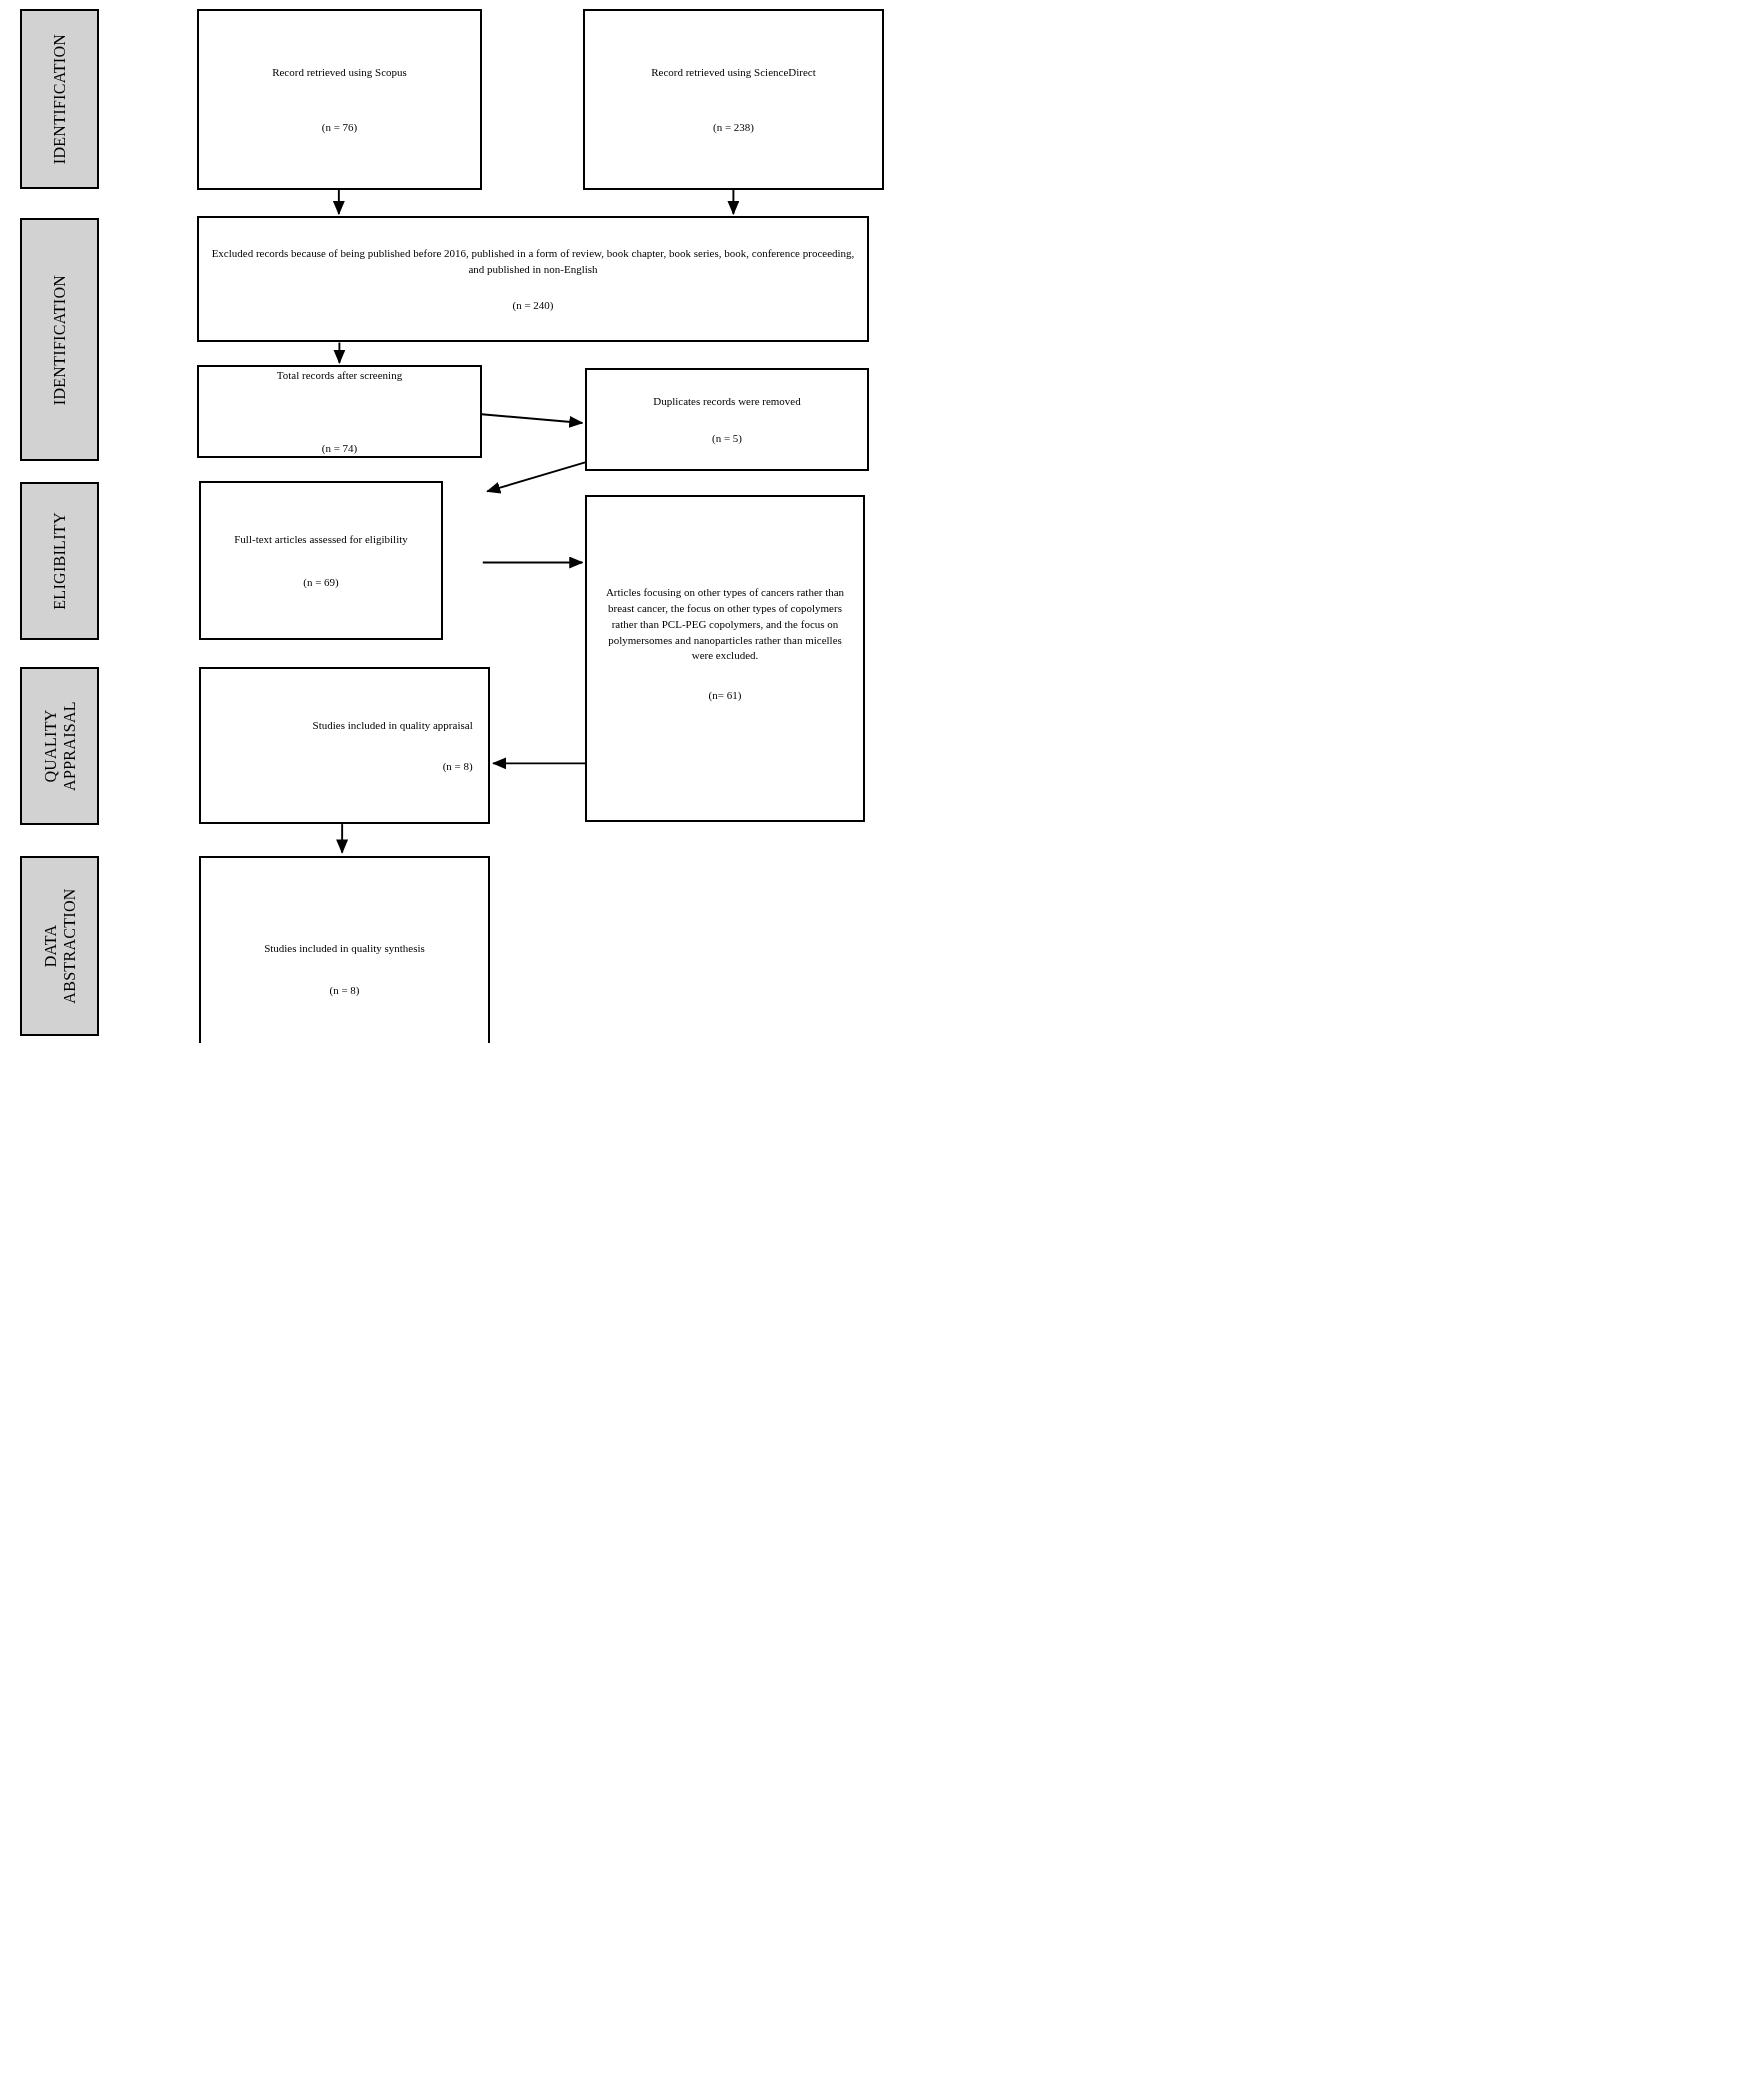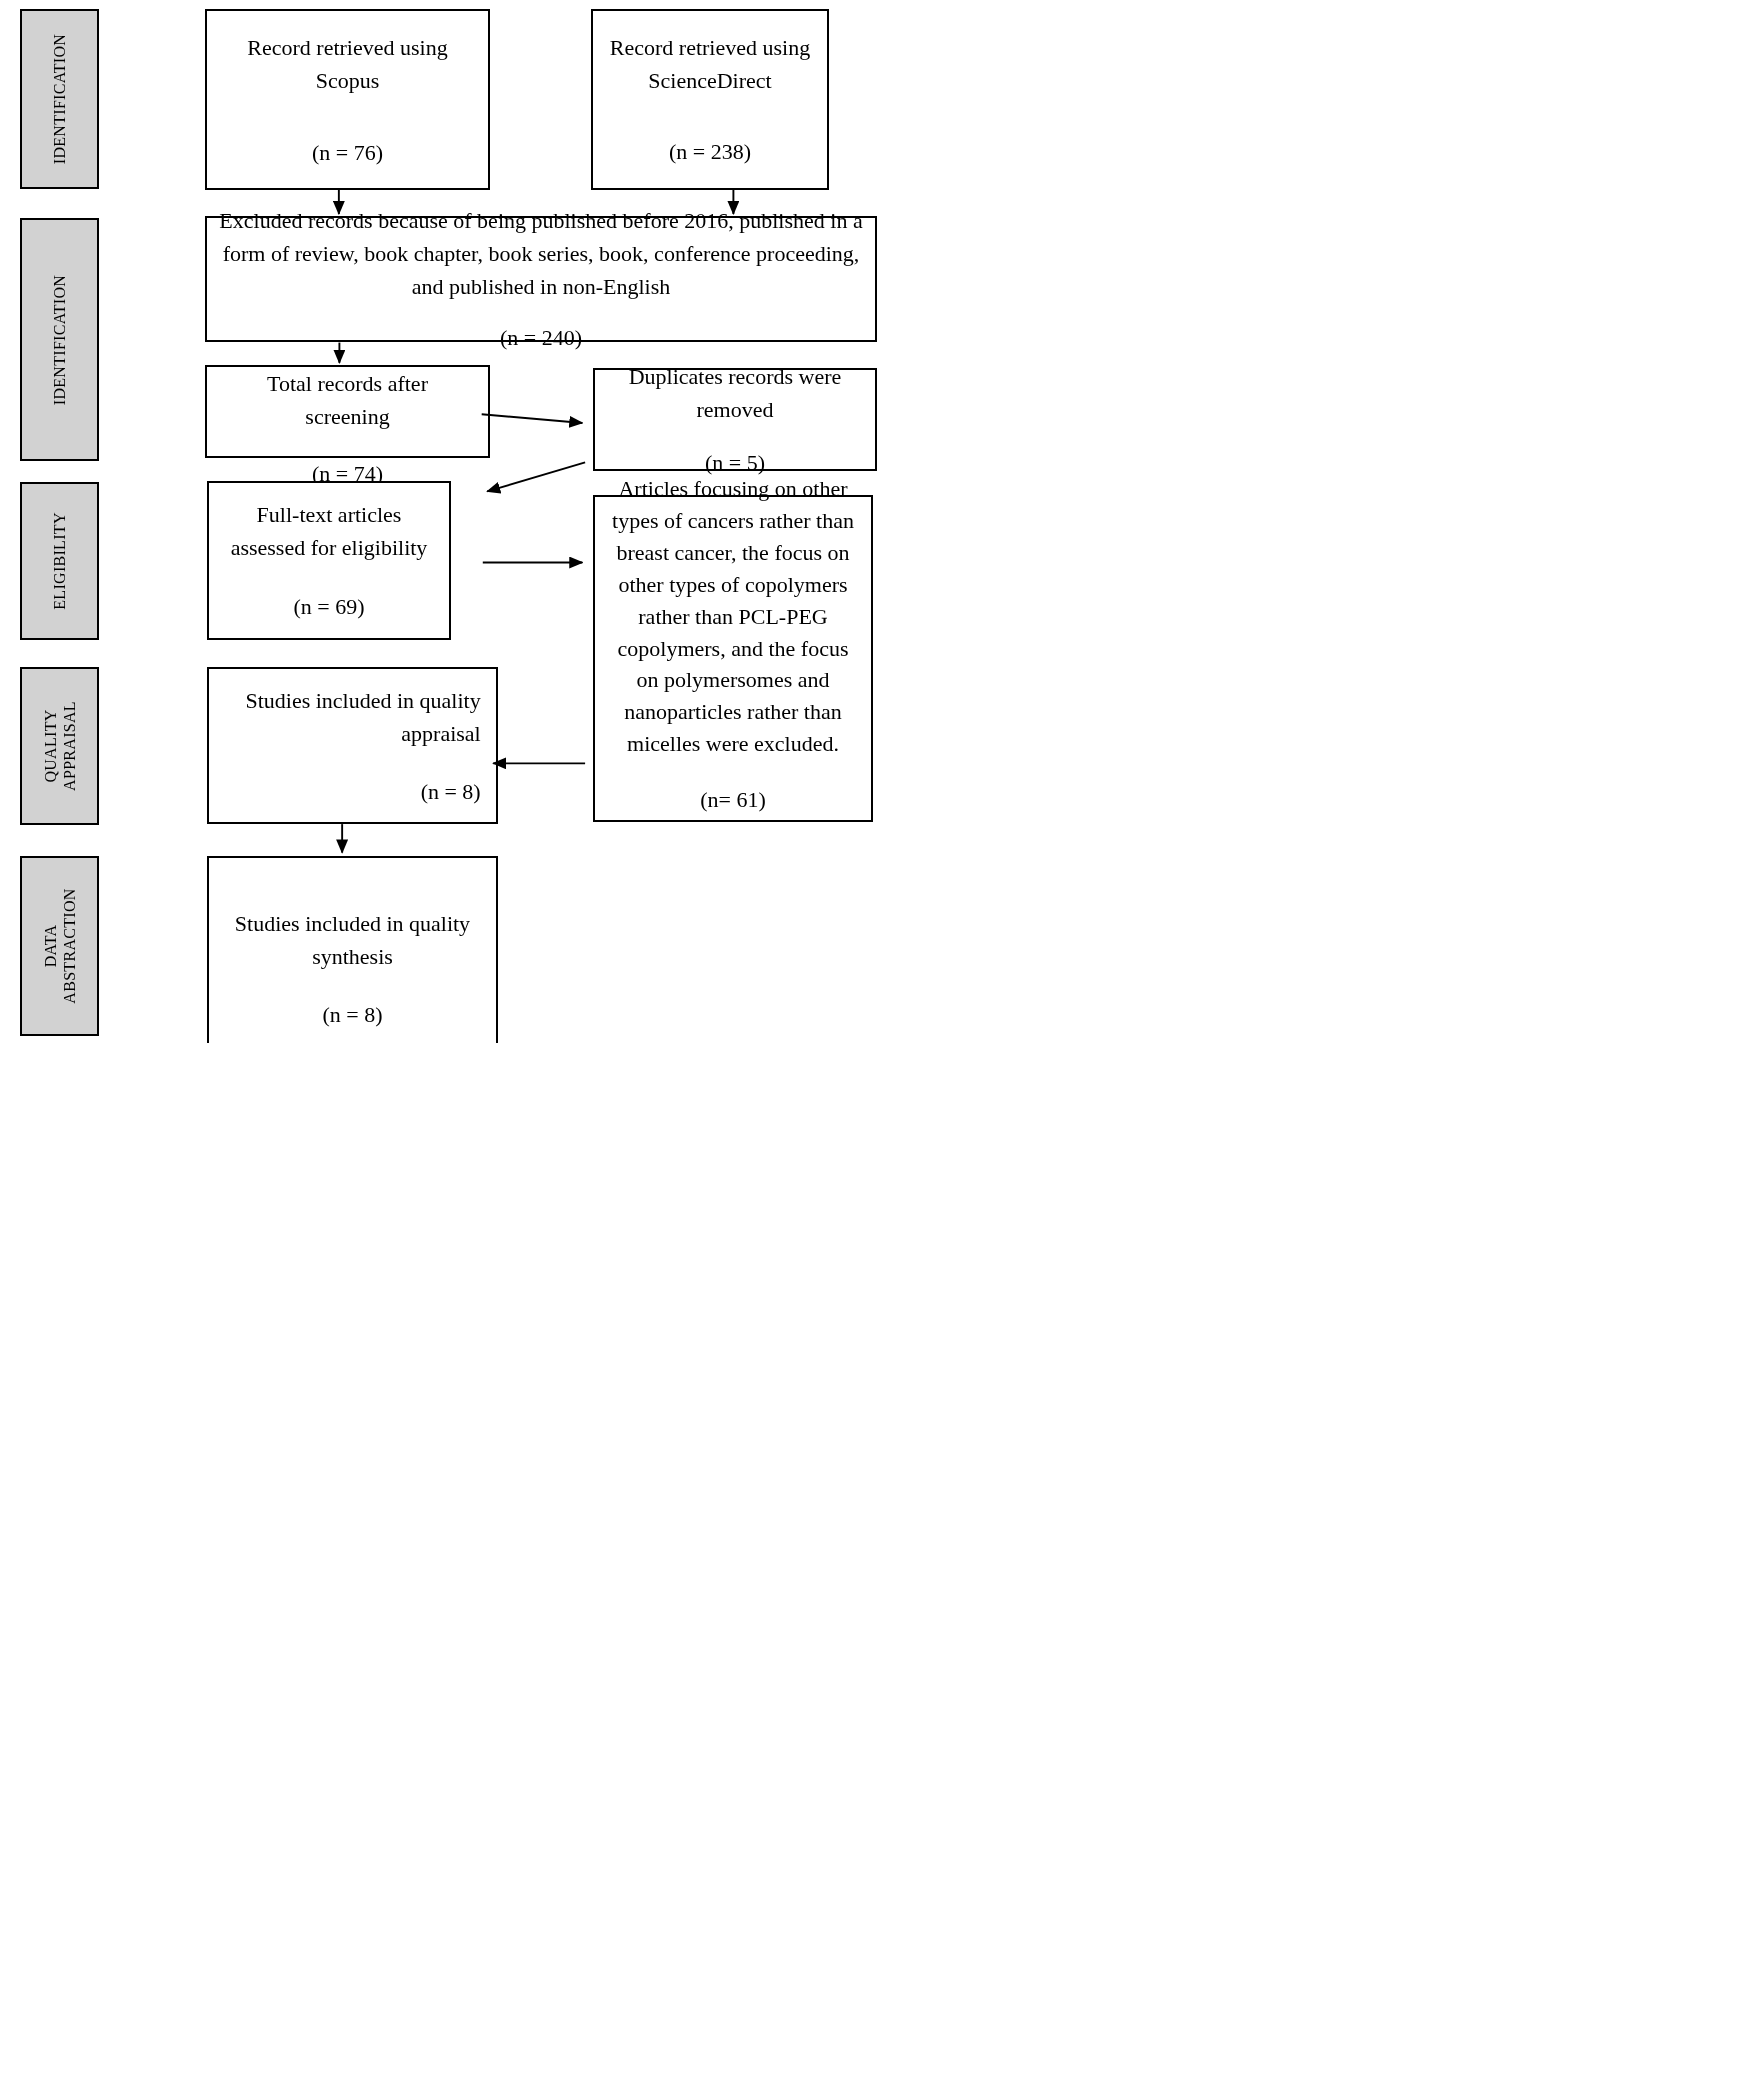--- a/index.html
+++ b/index.html
@@ -51,30 +51,29 @@
   .box {
     position: absolute;
     background: #ffffff;
     border: 2.2px solid #000000;
     box-sizing: border-box;
     display: flex;
     flex-direction: column;
     align-items: center;
     justify-content: center;
     text-align: center;
-    font-size: 22px;
+    font-size: 11px;
     line-height: 1.5;
     padding: 0 15.3px;
     gap: 24px;
-    margin-left: 8px;
   }
   .box-label, .box-count { width: 100%; }
 
   .box-scopus        { left: 197px;  top: 9.3px;   width: 285px;  height: 181px; gap: 39px; }
-  .box-sciencedirect { left: 583px; top: 9.3px;   width: 238px;  height: 181px; gap: 38px; align-items: flex-end; }
+  .box-sciencedirect { left: 583px; top: 9.3px;   width: 301px;  height: 181px; gap: 38px; align-items: flex-end; }
   .box-excluded      { left: 197px;  top: 216px;  width: 672px; height: 126px; gap: 18.6px; padding: 4px 10px; }
   .box-screening     { left: 197px;  top: 365px;  width: 285px;  height: 93px; gap: 24px; justify-content: space-between; }
   .box-duplicates    { left: 585px; top: 368px;  width: 284px;  height: 103px; gap: 20px; padding: 0 25px; }
   .box-fulltext      { left: 199px;  top: 481px;  width: 244px;  height: 159px; gap: 26px; }
   .box-reasons       { left: 585px; top: 495px;  width: 280px;  height: 327px; gap: 24px; line-height: 1.45; justify-content: center; padding: 10px 12px 38px 12px; }
   .box-appraisal     { left: 199px;  top: 667px; width: 291px;  height: 157px; gap: 25px; text-align: right; }
   .box-synthesis     { left: 199px;  top: 856px; width: 291px;  height: 226px; gap: 25px; }
 
   
   .arrows {

